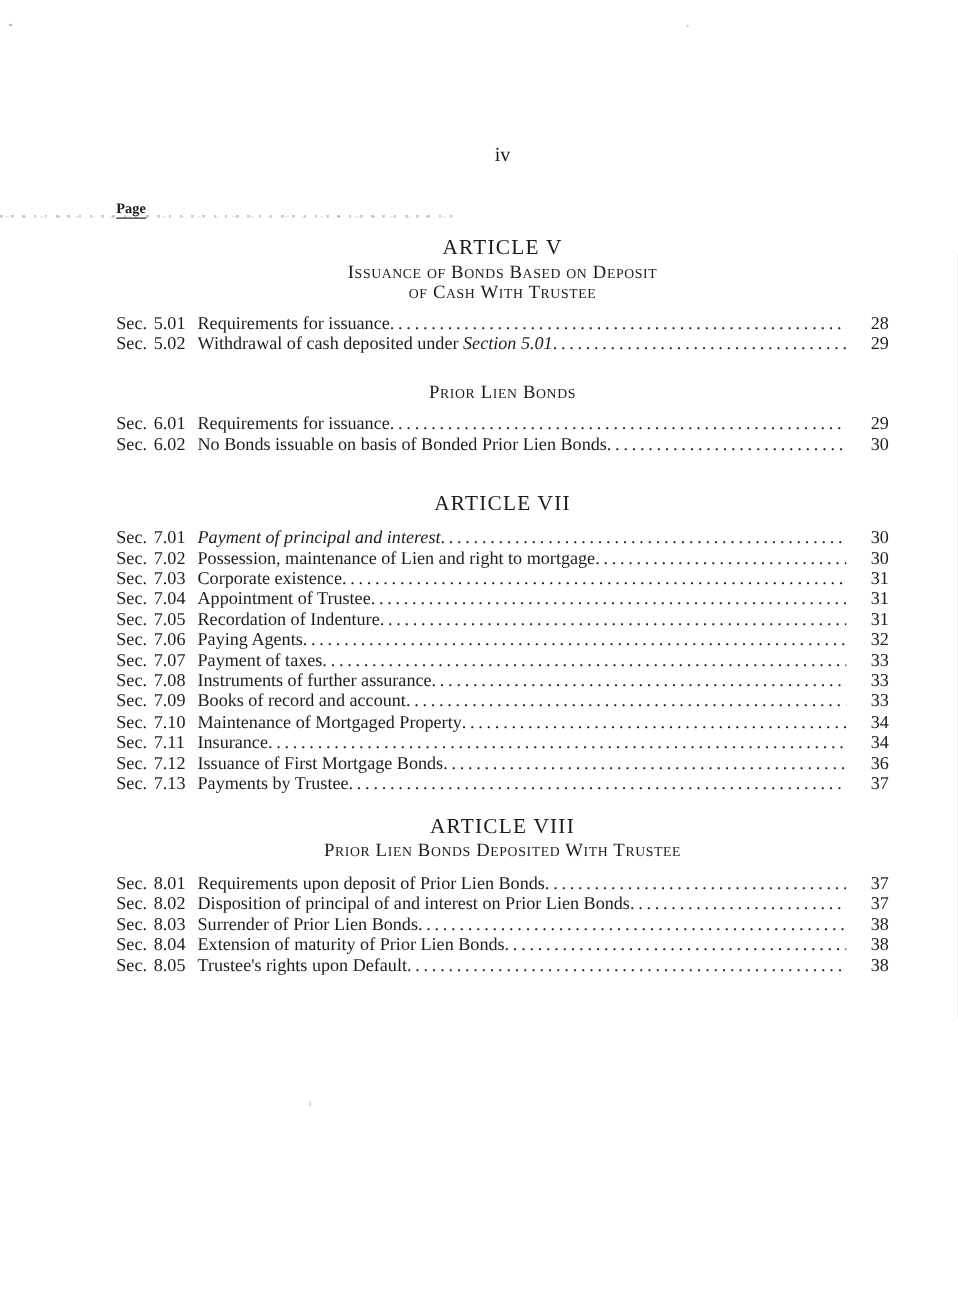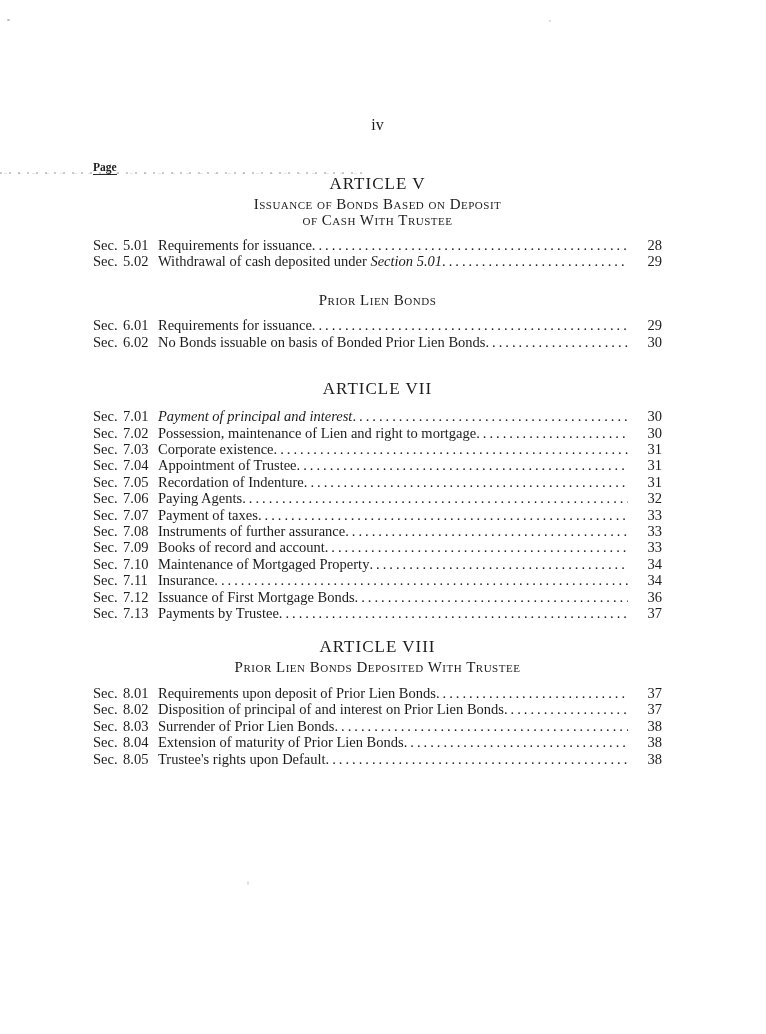--- a/index.html
+++ b/index.html
@@ -6,21 +6,21 @@
   .page {
     position: relative;
     width: 766px;
     height: 1034px;
     margin: 0 auto;
     background: #ffffff;
     overflow: hidden;
     font-family: "Liberation Serif", "DejaVu Serif", serif;
     color: #1c1c1c;
     box-sizing: border-box;
-    padding: 0 104px 0 93px;
+    padding: 0 55px 0 93px;
   }
   .folio {
     margin-top: 116px;
     text-align: center;
     font-size: 16px;
     line-height: 18px;
   }
   .page-col-header {
     margin-top: 26px;
     font-size: 11.5px;
@@ -46,21 +46,21 @@
     background-repeat: no-repeat;
     filter: blur(0.4px);
     opacity: 0.55;
   }
   .speck { position: absolute; background: rgba(0,0,0,0.28); border-radius: 50%; }
   .speck.s1 { left: 7px;  top: 19px;  width: 3px; height: 2px; }
   .speck.s2 { left: 549px; top: 20px; width: 2px; height: 2px; opacity: .6; }
   .speck.s3 { left: 247px; top: 881px; width: 2px; height: 4px; opacity: .5; }
 
   .article { text-align: center; }
-  .article:nth-of-type(1) { }
+  .article:nth-of-type(1) { margin-top: 14px; }
   .article:nth-of-type(2) { margin-top: 23px; }
   .article:nth-of-type(3) { margin-top: 29px; }
   .article:nth-of-type(4) { margin-top: 16px; }
   .article-heading {
     font-size: 17px;
     line-height: 20px;
     letter-spacing: 1px;
   }
   .article-subtitle {
     margin-top: 3px;

